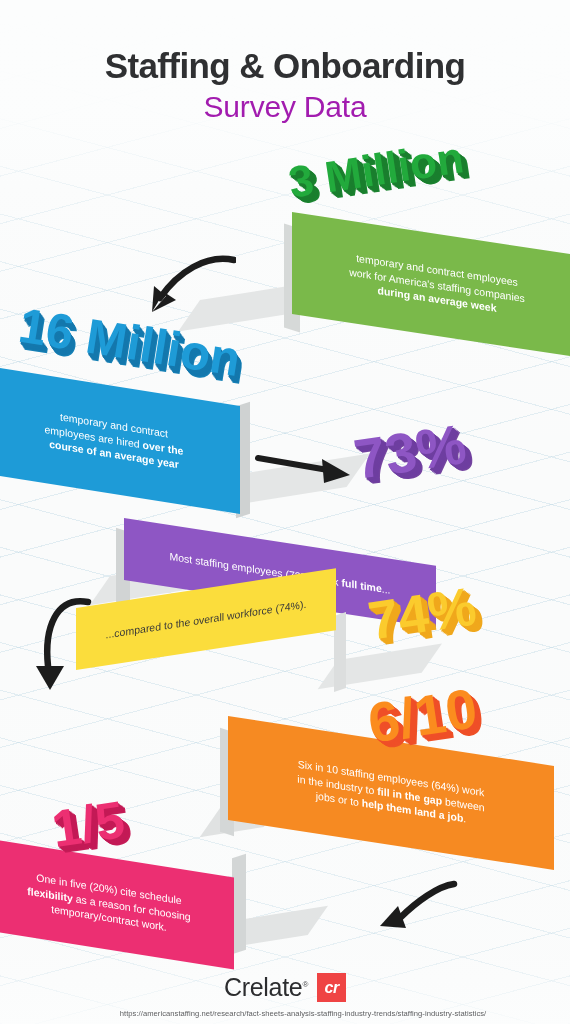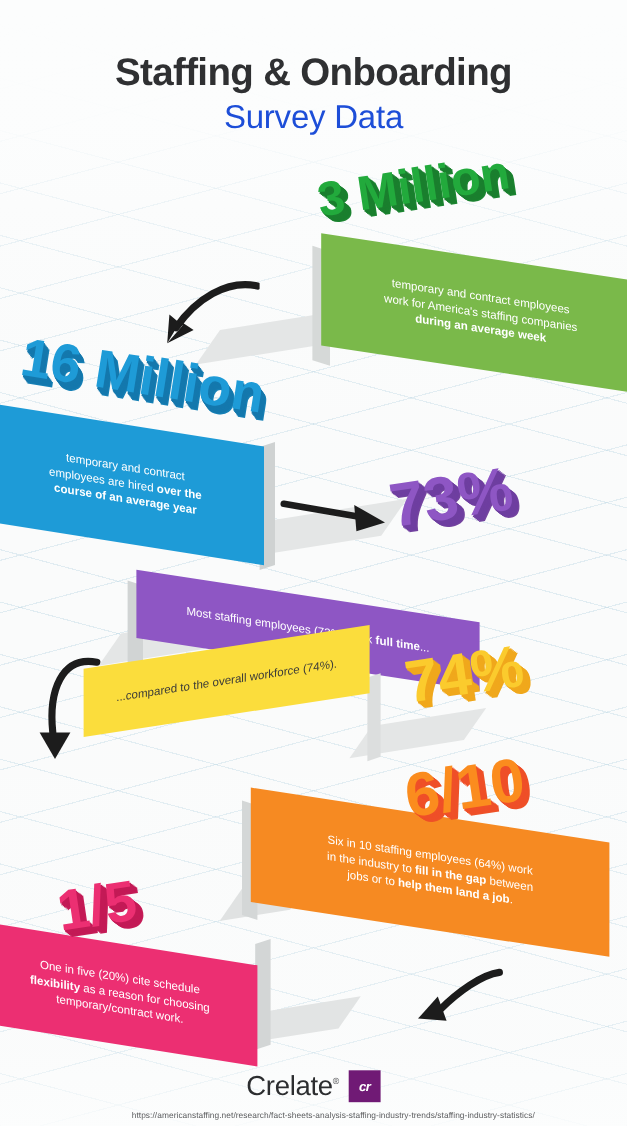--- a/index.html
+++ b/index.html
@@ -64,21 +64,21 @@
   #header .l1 {
     font-size: 35px;
     font-weight: bold;
     color: #2f3032;
     letter-spacing: -0.6px;
     line-height: 1.16;
   }
   #header .l2 {
     font-size: 30px;
     font-weight: normal;
-    color: #1d4ed8;
+    color: #a21caf;
     letter-spacing: -0.2px;
     line-height: 1.3;
   }
 
   
   .band {
     position: absolute;
     z-index: 12;
   }
   .band .shadowslab {
@@ -139,23 +139,23 @@
     letter-spacing: -0.3px;
     font-weight: normal;
   }
   #brandreg {
     font-size: 8px;
     vertical-align: super;
     color: #4a4b4d;
   }
   #brandmark {
     width: 29px; height: 29px;
-    background: #701a75;
+    background: #ef4444;
     color: #fff;
-    font-size: 12px;
+    font-size: 16px;
     font-style: italic;
     font-weight: bold;
     display: flex;
     align-items: center;
     justify-content: center;
     letter-spacing: -0.5px;
   }
   #sourceurl {
     font-size: 7.6px;
     color: #5d5e60;

